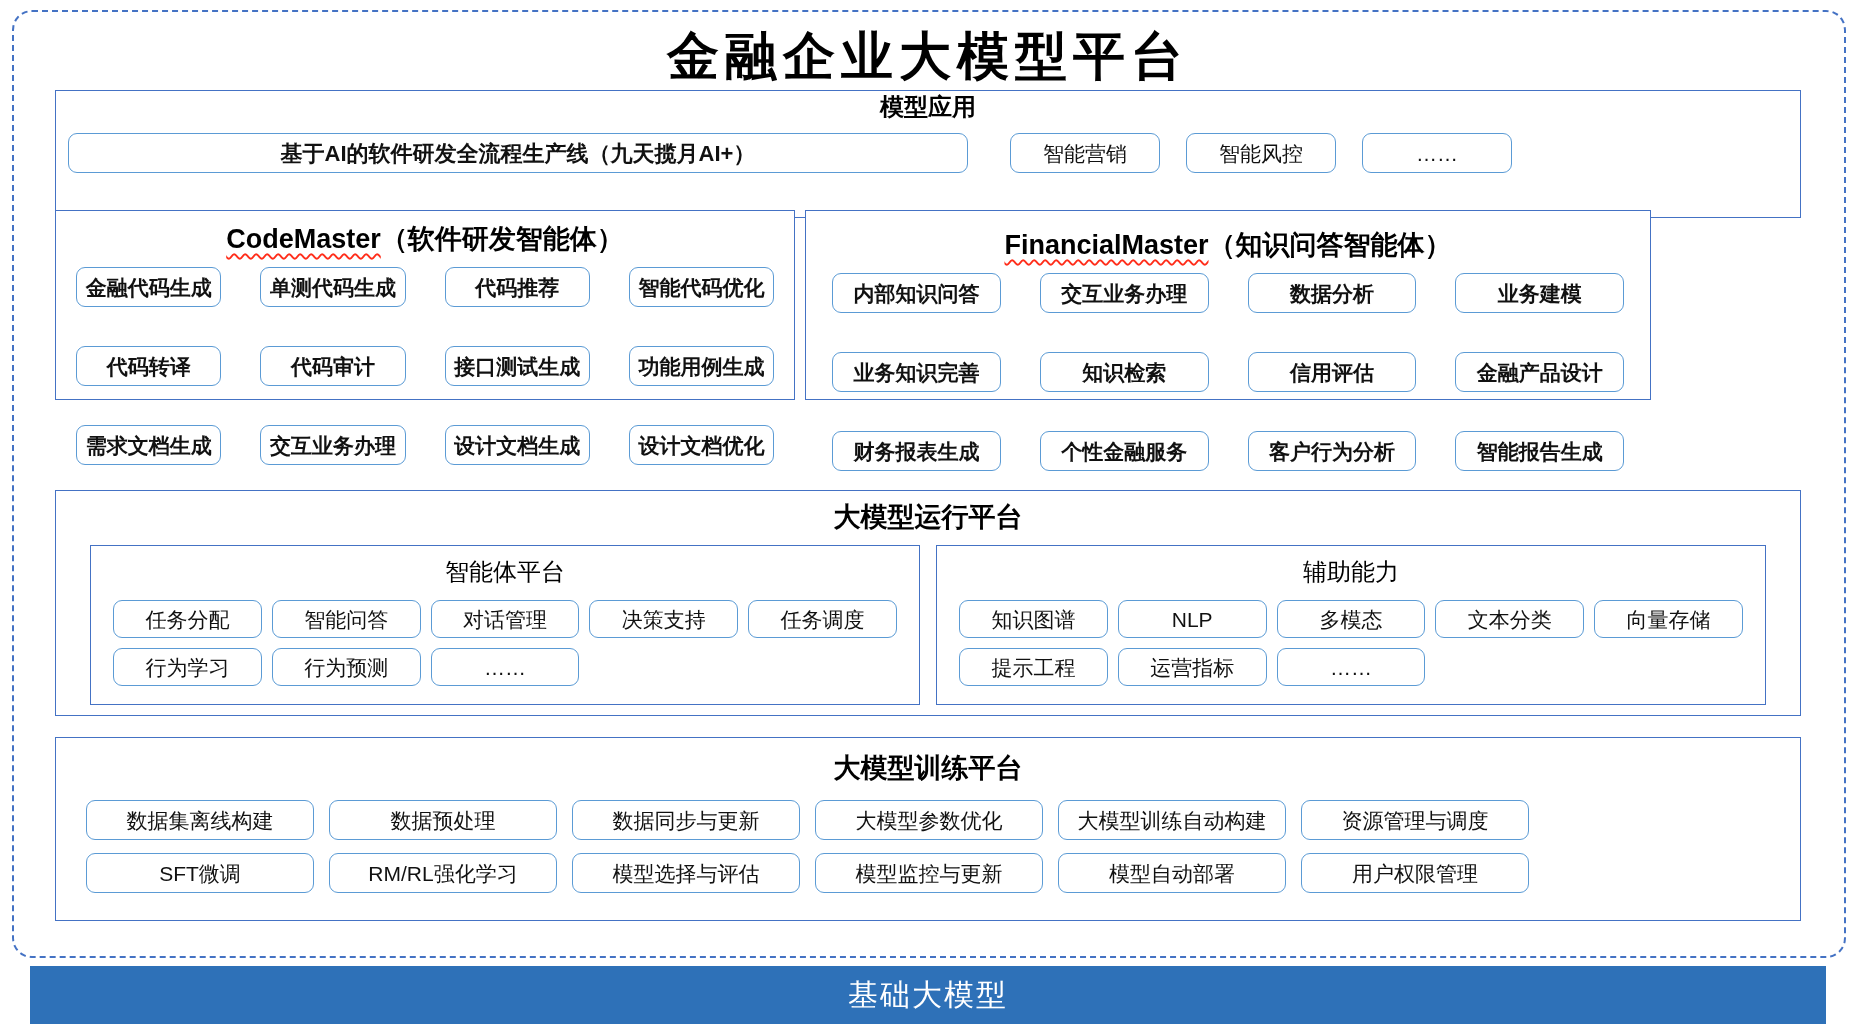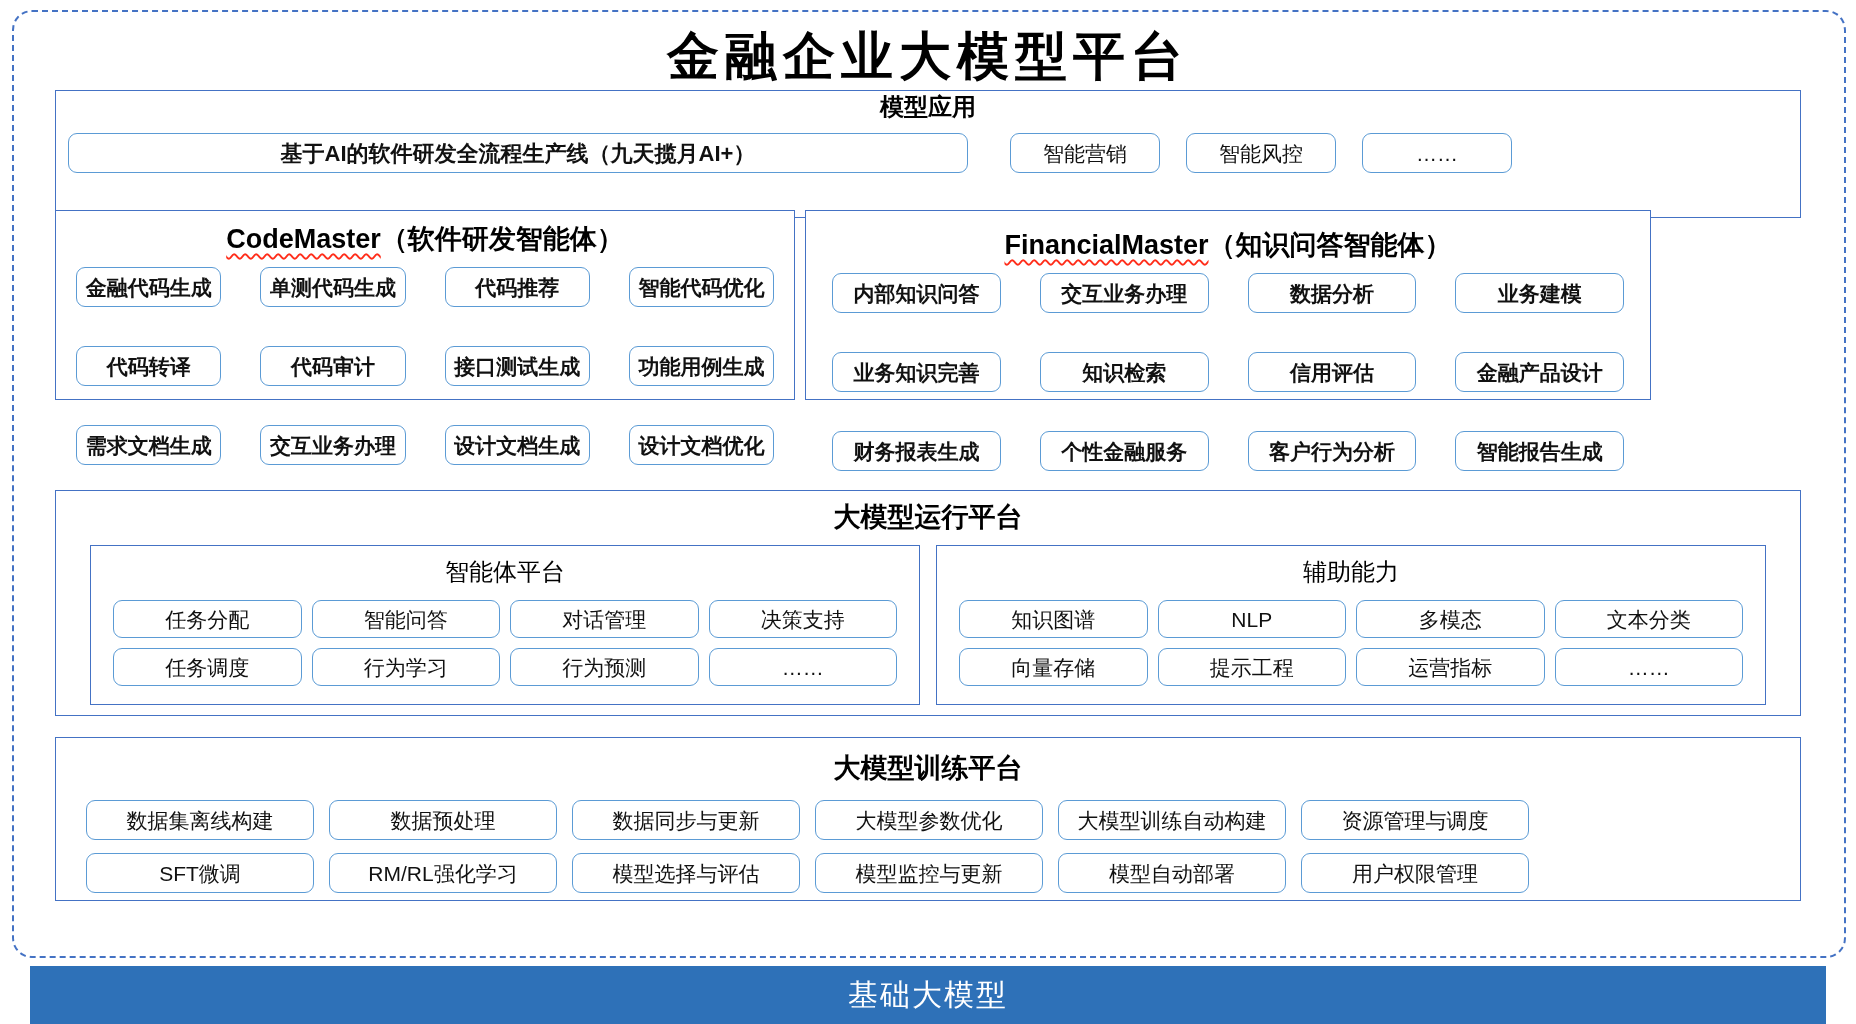--- a/index.html
+++ b/index.html
@@ -46,26 +46,26 @@
   .chip-grid4{display:grid;grid-template-columns:repeat(4,1fr);
               column-gap:22px;row-gap:9px;gap:39px;}
   .agent-box .chip{font-weight:600;font-size:21px;}
 
   
   .sec3{top:490px;height:226px;padding-top:8px;}
   .sub-row{display:flex;gap:16px;padding:10px 34px 0 34px;}
   .sub-box{flex:1 1 0;border:1.5px solid #4472C4;box-sizing:border-box;
            padding:4px 22px 0 22px;height:160px;}
   .sub-title{text-align:center;font-size:24px;font-weight:400;margin:6px 0 12px 0;color:#000;}
-  .run-grid{display:grid;grid-template-columns:repeat(4,1fr);
+  .run-grid{display:grid;grid-template-columns:repeat(5,1fr);
             column-gap:48px;row-gap:14px;gap:10px;}
   .run-grid .chip{height:38px;line-height:38px;}
 
   
-  .sec4{top:737px;height:164px;padding-top:12px;}
+  .sec4{top:737px;height:184px;padding-top:12px;}
   .train-grid{display:grid;grid-template-columns:repeat(6,228px);
               column-gap:15px;row-gap:13px;padding:14px 0 0 30px;}
 
   
   .base-bar{position:absolute;left:30px;top:966px;width:1796px;height:58px;
             background:#2E71B8;display:flex;align-items:center;justify-content:center;
             color:#fff;font-size:30px;letter-spacing:2px;}
 </style>
 </head>
 <body>

